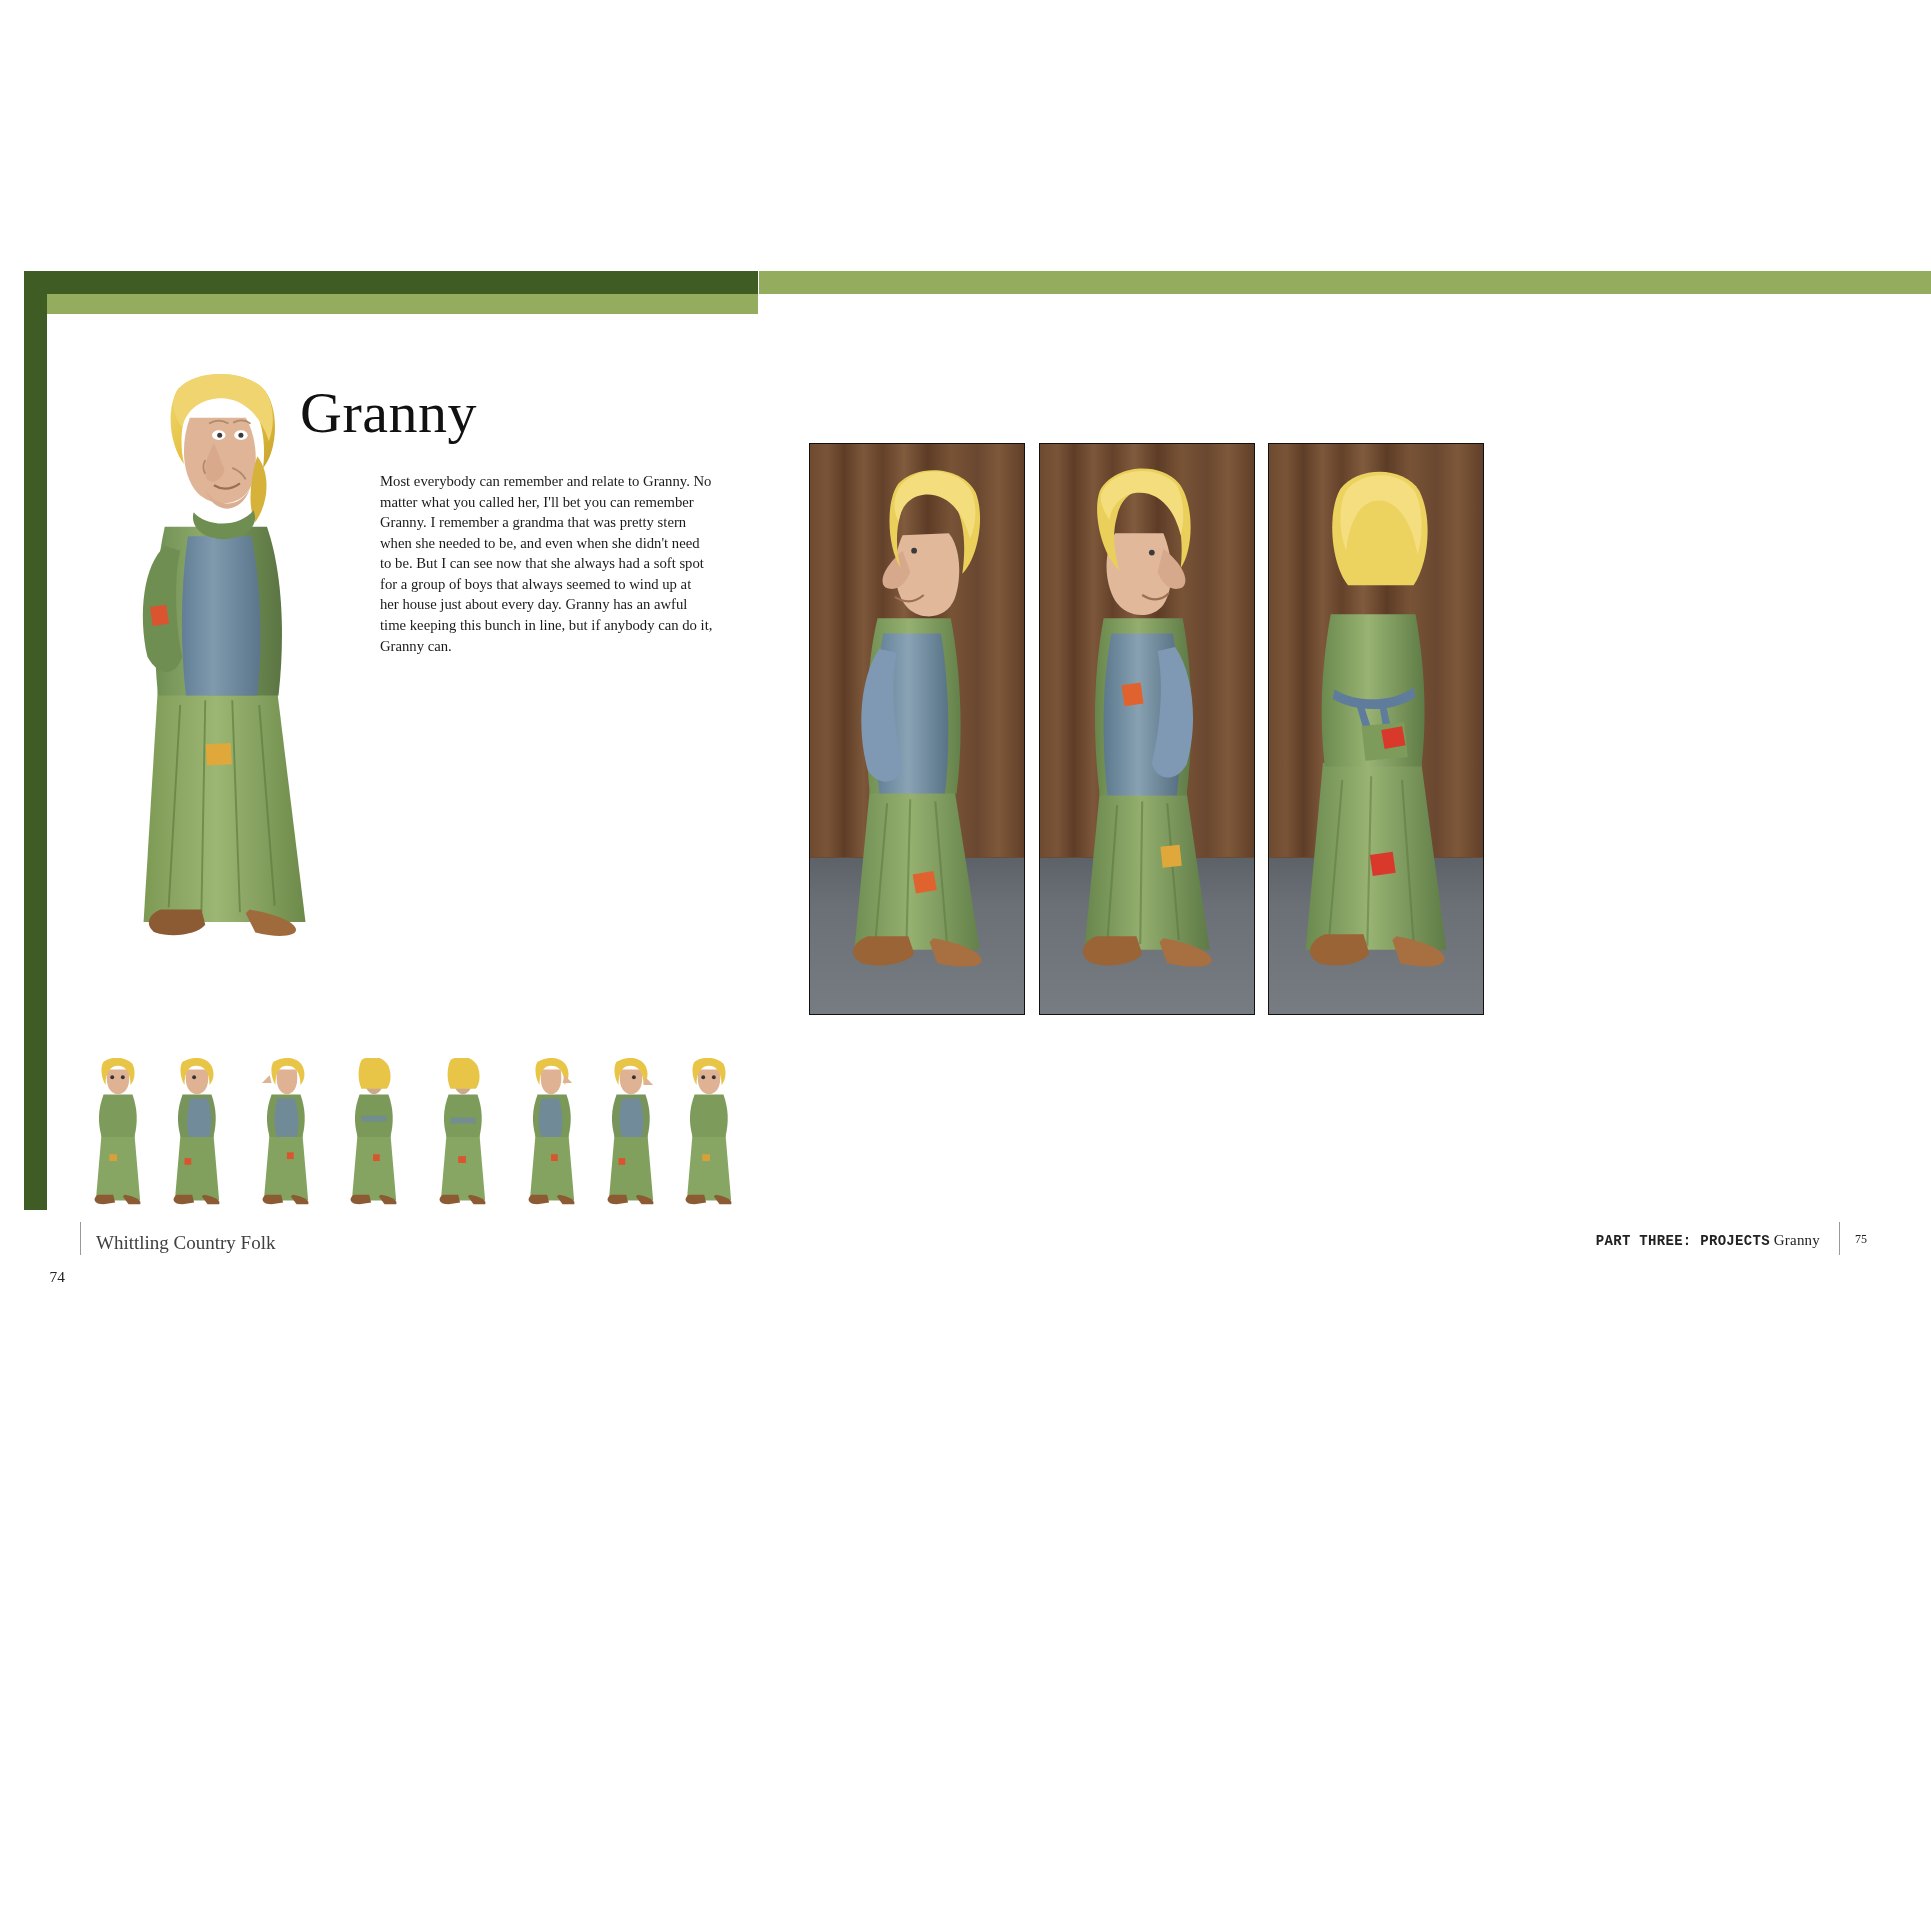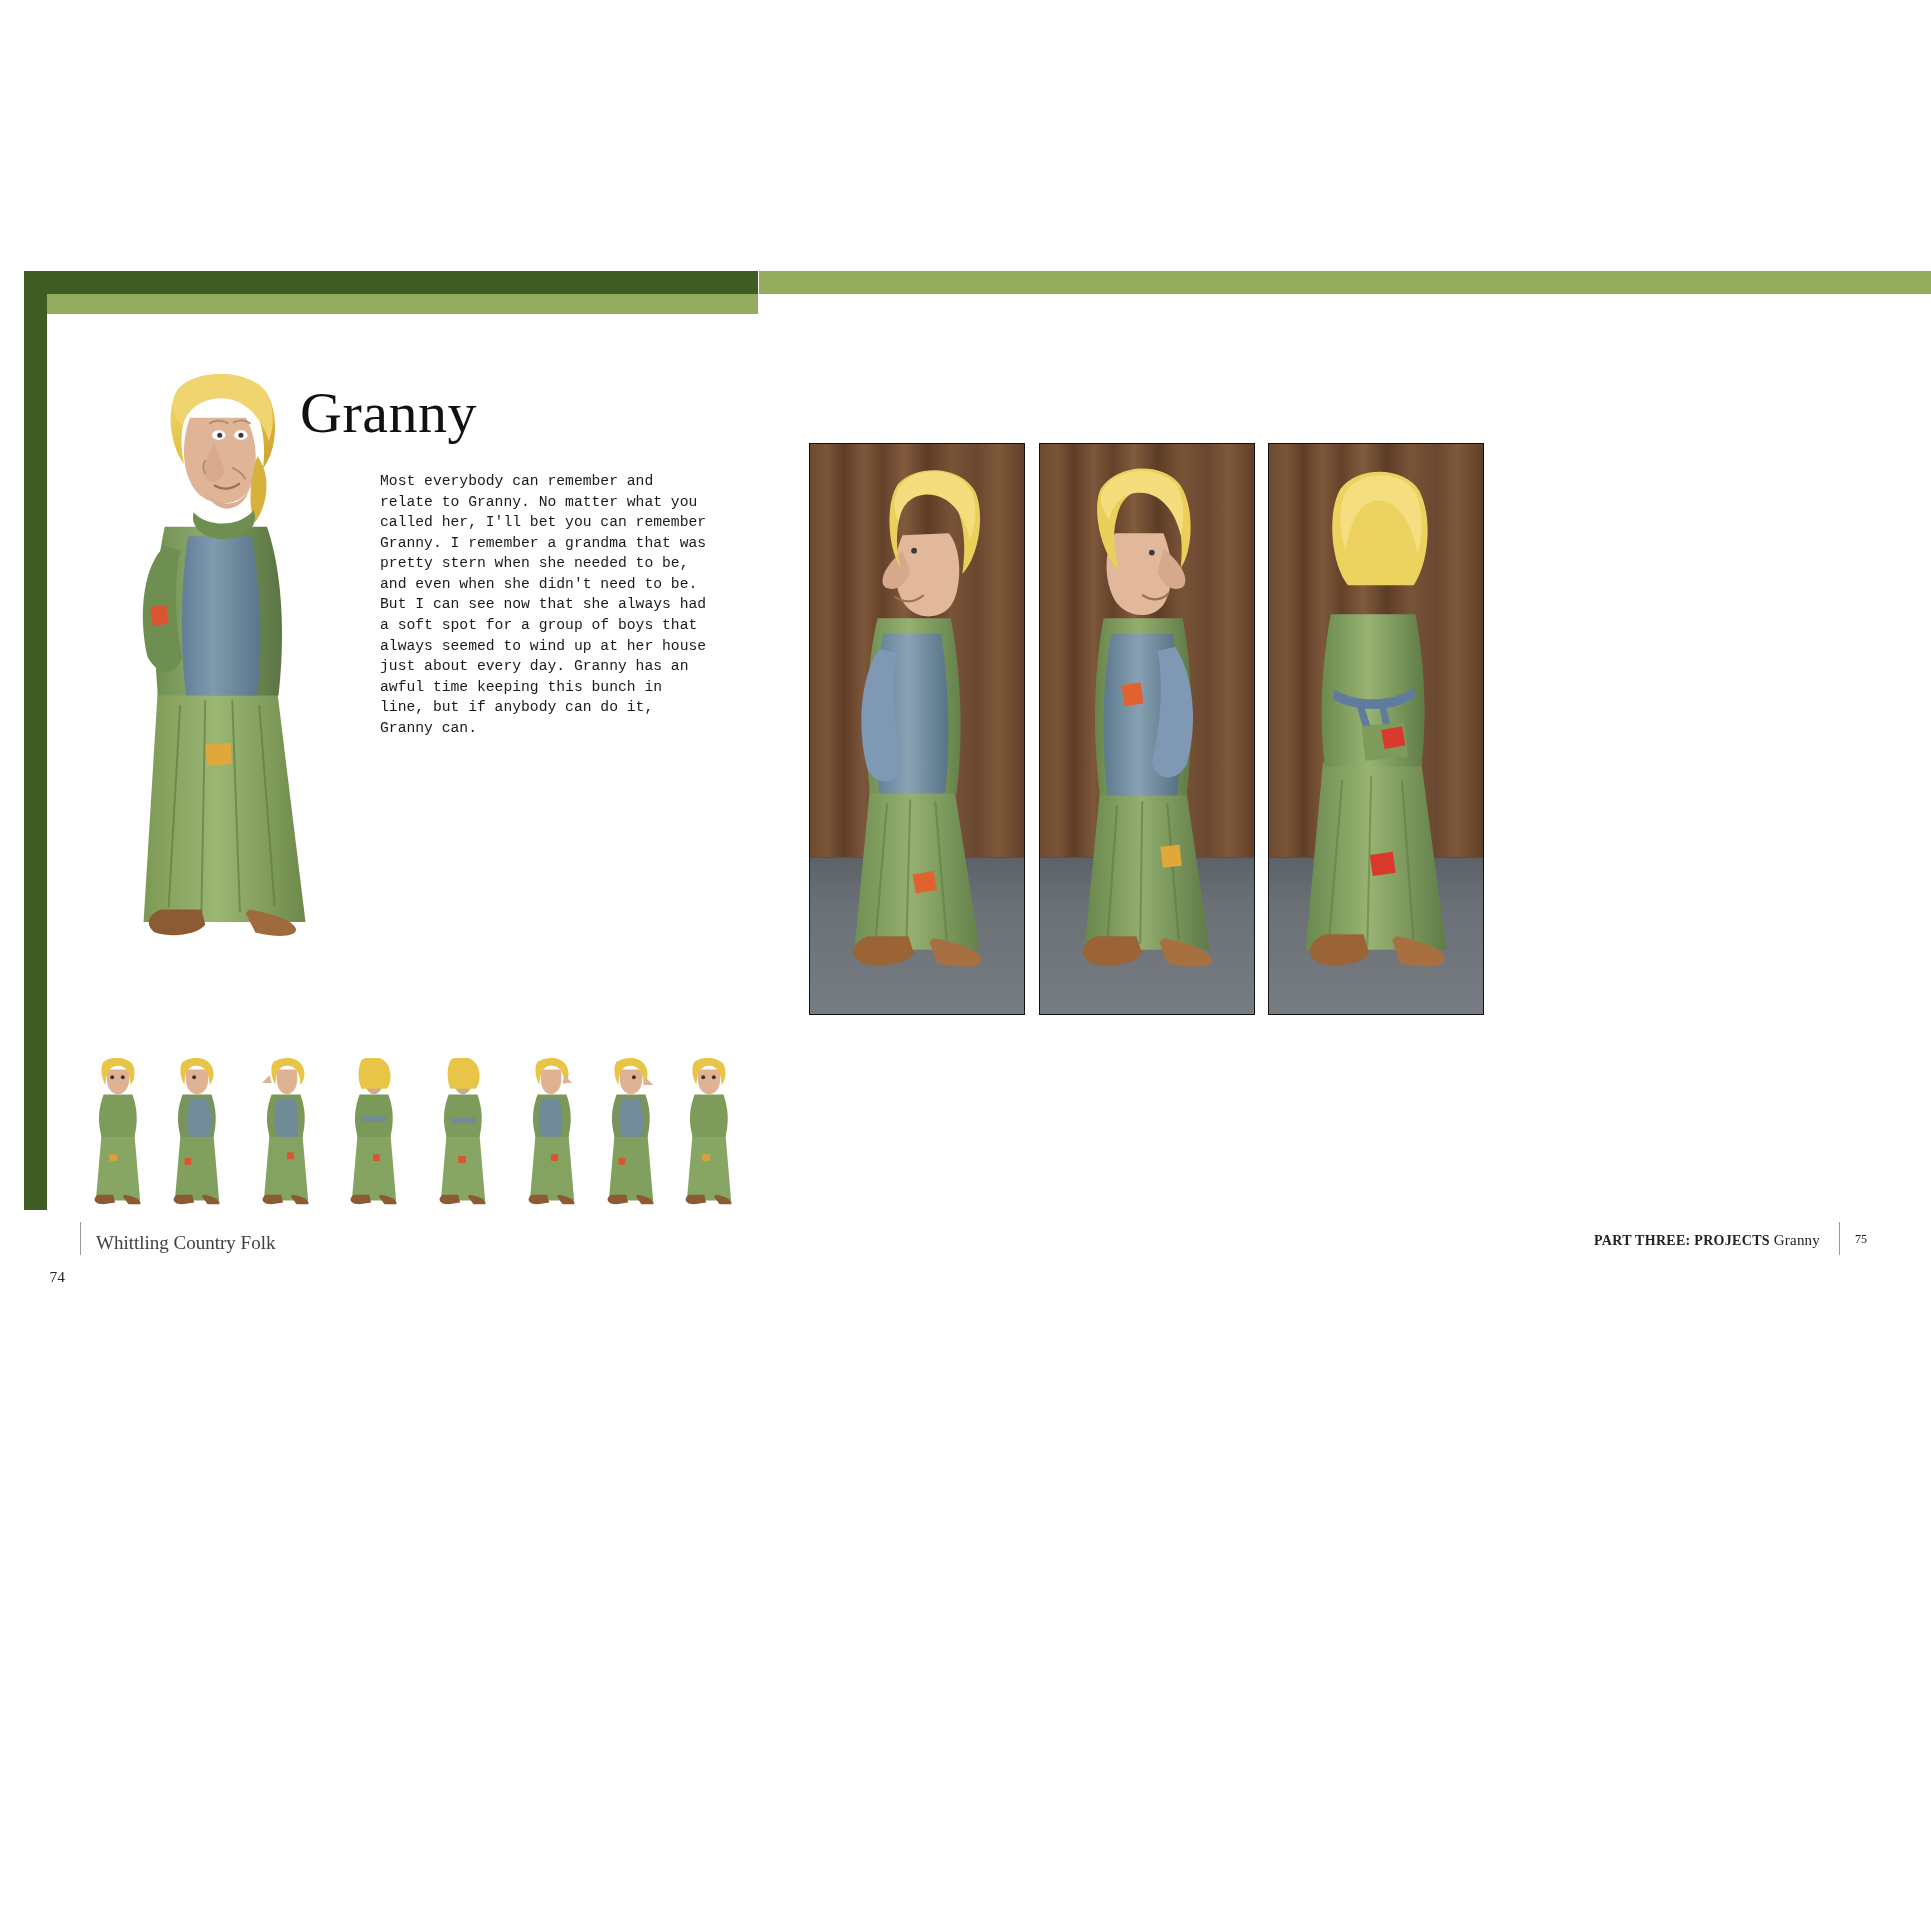--- a/index.html
+++ b/index.html
@@ -83,21 +83,21 @@
 
   .body-copy {
     position: absolute;
     left: 333px;
     top: 157px;
     width: 333px;
     font-size: 14.7px;
     line-height: 1.40;
     color: #1a1a1a;
     text-align: left;
-    font-family: Liberation Mono, monospace;
+    font-family: Liberation Serif, serif;
   }
 
   
   .figure-main {
     position: absolute;
     left: 58px;
     top: 53px;
     width: 241px;
     height: 599px;
   }
@@ -217,21 +217,21 @@
     position: absolute;
     left: 1139px;
     top: 3.9px;
     width: 657px;
     text-align: right;
     font-size: 15px;
     color: #222;
     letter-spacing: 0.2px;
   }
   .running-right .strong {
-    font-family: Liberation Serif, serif;
+    font-family: Liberation Mono, monospace;
     font-weight: bold;
     font-size: 14px;
     letter-spacing: 0.3px;
   }
   .folio-right {
     position: absolute;
     left: 1831px;
     top: 3.9px;
     font-size: 12px;
     color: #222;

